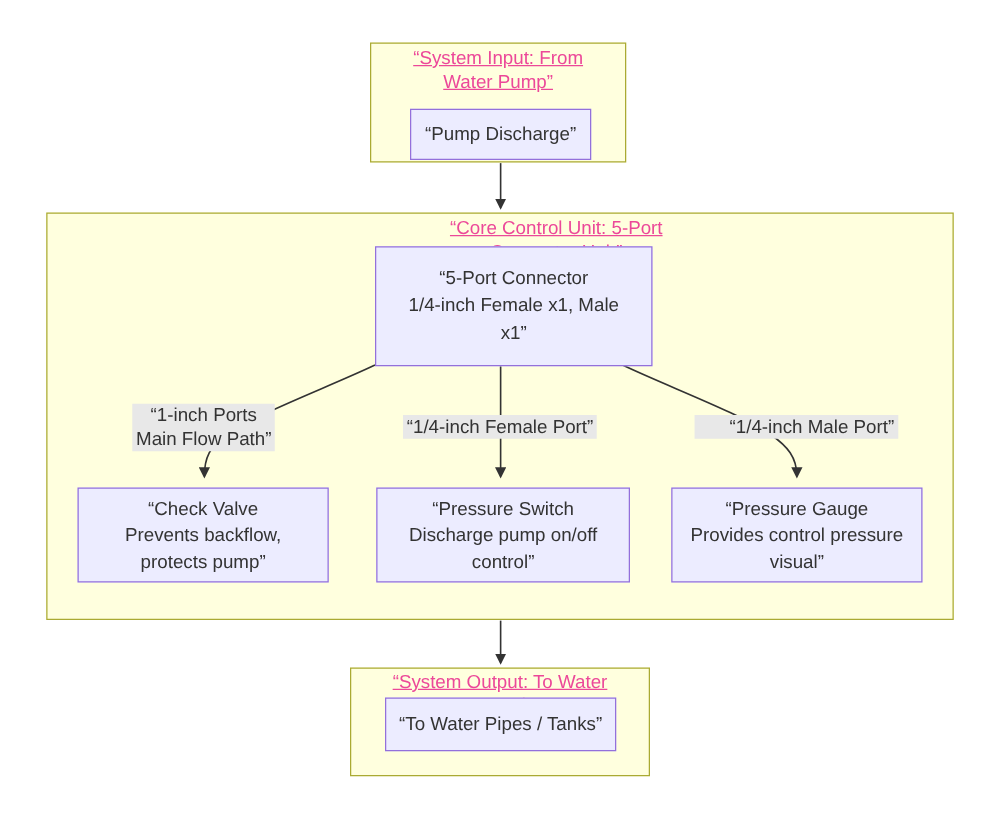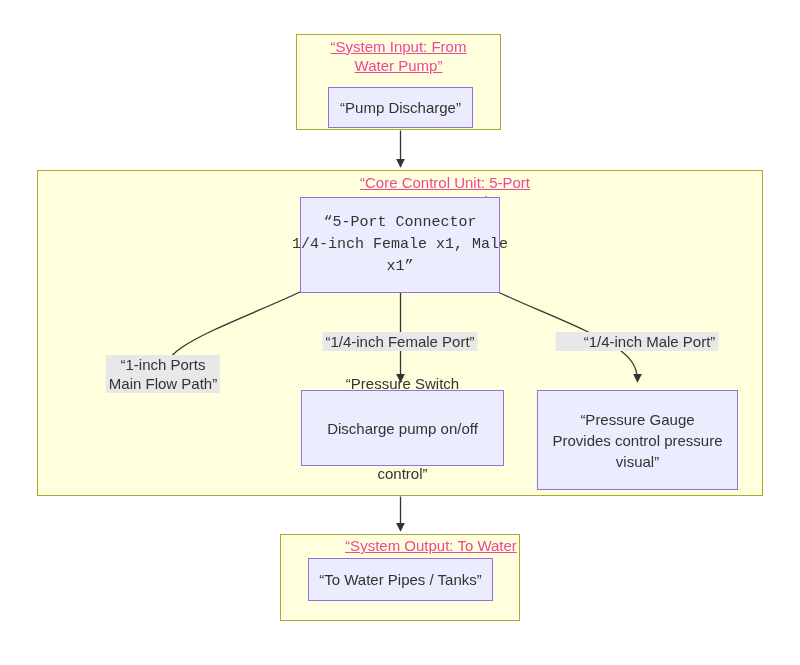--- a/index.html
+++ b/index.html
@@ -40,67 +40,72 @@
   <div class="cluster" style="left:280px;top:534px;width:240px;height:87px;"></div>
 
   <div class="cluster-title" style="left:296px;top:37px;width:205px;">
     <div>“System Input: From</div>
     <div>Water Pump”</div>
   </div>
   <div class="cluster-title" style="left:37px;top:173px;width:726px;padding-left:45px;">
     <div>“Core Control Unit: 5-Port</div>
     <div>Connector Hub”</div>
   </div>
-  <div class="cluster-title" style="left:280px;top:536px;width:240px;padding-left:31px;">
+  <div class="cluster-title" style="left:280px;top:536px;width:240px;">
     <div>“System Output: To Water</div>
     <div>Network”</div>
   </div>
 
   <svg class="edges" width="800" height="665">
     <defs>
       <marker id="arrow" viewBox="0 0 10 10" refX="8" refY="5" markerWidth="9" markerHeight="9" markerUnits="userSpaceOnUse" orient="auto">
         <path d="M0,0 L10,5 L0,10 z" fill="#333333"></path>
       </marker>
     </defs>
     <path d="M400.5,130.5 L400.5,166" fill="none" stroke="#333333" stroke-width="1.3" marker-end="url(#arrow)"></path>
     <path d="M300,292 C262,310 205,331 181,348 C168,357 163.5,366 163.5,381" fill="none" stroke="#333333" stroke-width="1.3" marker-end="url(#arrow)"></path>
     <path d="M400.5,293 L400.5,381" fill="none" stroke="#333333" stroke-width="1.3" marker-end="url(#arrow)"></path>
     <path d="M498,292 C536,310 593,331 617,348 C630,357 637.5,366 637.5,381" fill="none" stroke="#333333" stroke-width="1.3" marker-end="url(#arrow)"></path>
     <path d="M400.5,496.5 L400.5,530" fill="none" stroke="#333333" stroke-width="1.3" marker-end="url(#arrow)"></path>
   </svg>
 
-  <div class="edge-label" style="left:163px;top:323px;margin-top:32px;">
+  <div class="edge-label" style="left:163px;top:323px;">
     <div>“1-inch Ports</div>
     <div>Main Flow Path”</div>
   </div>
   <div class="edge-label" style="left:400px;top:332px;">
     <div>“1/4-inch Female Port”</div>
   </div>
   <div class="edge-label" style="left:637px;top:332px;padding-left:28px;">
     <div>“1/4-inch Male Port”</div>
   </div>
 
   <div class="node" style="left:328px;top:63px;width:145px;height:41px;margin-top:24px;">
     <div class="nline">“Pump Discharge”</div>
   </div>
 
-  <div class="node connector" style="left:300px;top:197px;width:200px;height:96px;font-family:Liberation Mono, monospace;">
+  <div class="node connector" style="left:300px;top:197px;width:222px;height:96px;">
     <div class="nline">“5-Port Connector</div>
     <div class="nline">1/4-inch Female x1, Male</div>
     <div class="nline">x1”</div>
   </div>
 
+  <div class="node" style="left:62px;top:390px;width:201px;height:76px;">
+    <div class="nline">“Check Valve</div>
+    <div class="nline">Prevents backflow,</div>
+    <div class="nline">protects pump”</div>
+  </div>
 
-  <div class="node" style="left:301px;top:390px;width:203px;height:76px;gap:24px;">
+  <div class="node" style="left:301px;top:390px;width:203px;height:76px;">
     <div class="nline">“Pressure Switch</div>
     <div class="nline">Discharge pump on/off</div>
     <div class="nline">control”</div>
   </div>
 
-  <div class="node" style="left:537px;top:390px;width:201px;height:100px;">
+  <div class="node" style="left:537px;top:390px;width:201px;height:76px;">
     <div class="nline">“Pressure Gauge</div>
     <div class="nline">Provides control pressure</div>
     <div class="nline">visual”</div>
   </div>
 
   <div class="node" style="left:308px;top:558px;width:185px;height:43px;">
     <div class="nline">“To Water Pipes / Tanks”</div>
   </div>
 
 </div>

